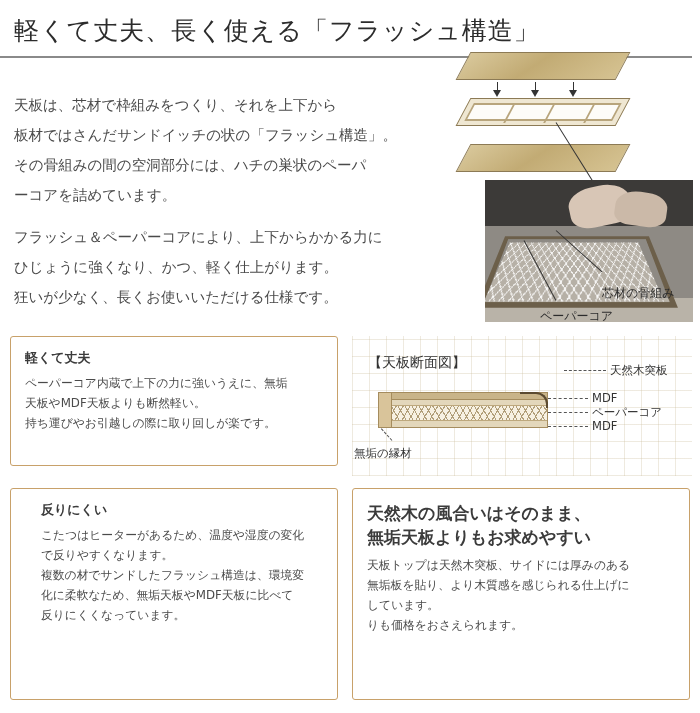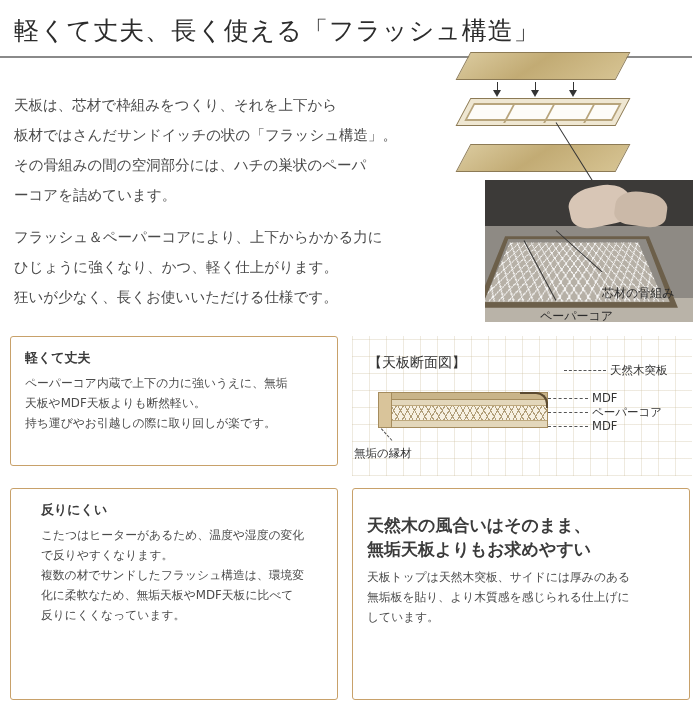--- a/index.html
+++ b/index.html
@@ -241,21 +241,21 @@
     top: 488px;
     width: 328px;
     height: 212px;
     padding: 12px 30px;
   }
   .box-natural {
     left: 352px;
     top: 488px;
     width: 338px;
     height: 212px;
-    padding: 24px 14px;
+    padding: 12px 14px;
   }
   .box-natural .box-title {
     font-size: 17px;
     line-height: 24px;
   }
 
   
   .section-area {
     position: absolute;
     left: 352px;
@@ -421,20 +421,21 @@
 
   <div class="box box-natural">
     <h3 class="box-title">
       <span>天然木の風合いはそのまま、</span><br>
       <span>無垢天板よりもお求めやすい</span>
     </h3>
     <div class="box-body">
       <p>天板トップは天然木突板、サイドには厚みのある</p>
       <p>無垢板を貼り、より木質感を感じられる仕上げに</p>
       <p>しています。</p>
+      <p>りも価格をおさえられます。</p>
     </div>
   </div>
 
   <div class="section-area">
     <div class="section-bg"></div>
     <div class="section-title">【天板断面図】</div>
 
     <div class="slab">
       <div class="veneer"></div>
       <div class="mdf-top"></div>

